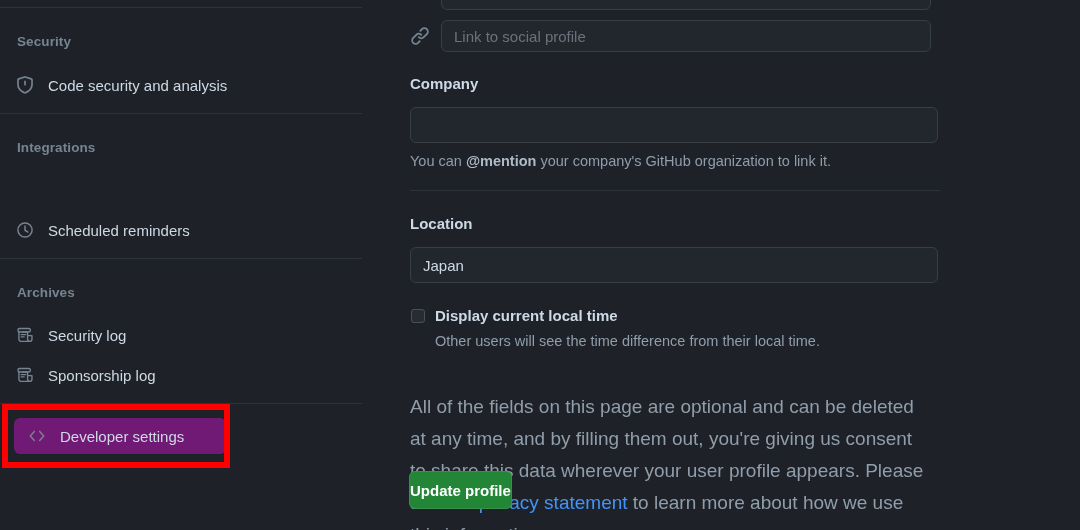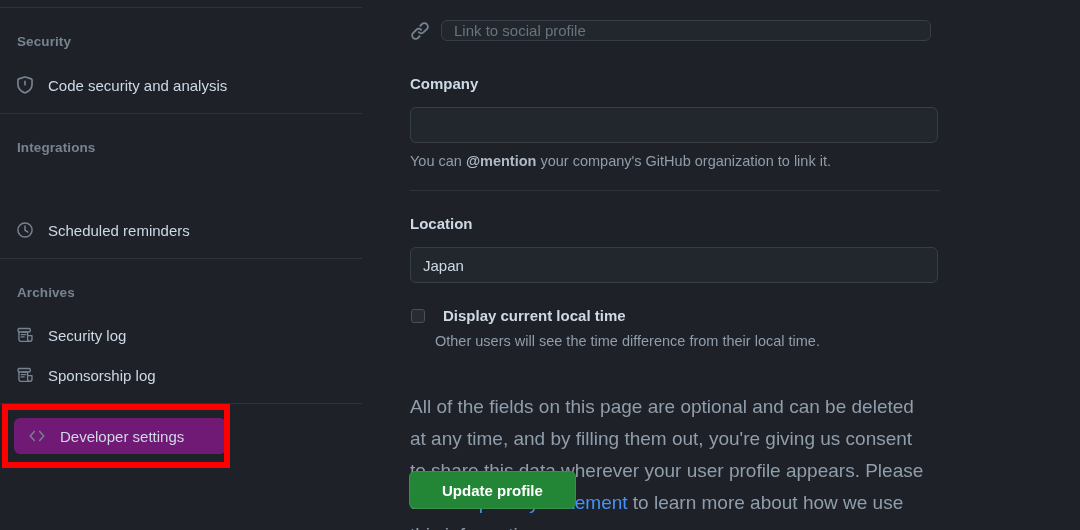--- a/index.html
+++ b/index.html
@@ -106,21 +106,21 @@
     position: absolute;
     display: flex;
     align-items: center;
   }
 
   .text-input {
     box-sizing: border-box;
     background: #22272e;
     border: 1px solid #373e47;
     border-radius: 6px;
-    height: 21px;
+    height: 32px;
     color: #cdd9e5;
     font-size: 15px;
     font-family: "Liberation Sans", sans-serif;
     padding: 0 12px;
     outline: none;
   }
   .text-input::placeholder { color: #6a737d; }
 
   .link-ico {
     width: 20px;
@@ -187,21 +187,21 @@
   #legal-para a {
     color: #4493f8;
     text-decoration: none;
   }
 
   #update-btn {
     position: absolute;
     left: 409px;
     top: 471px;
     height: 38px;
-    padding: 0 32px;
+    padding: 0 0;
     background: #238636;
     border: 1px solid rgba(240,246,252,0.10);
     border-radius: 6px;
     color: #ffffff;
     font-size: 15px;
     font-weight: 700;
     font-family: "Liberation Sans", sans-serif;
     cursor: pointer;
   }
 </style>
@@ -304,21 +304,21 @@
     <div class="fld-label" style="left:0; top:75px;">Company</div>
     <input class="text-input" style="position: absolute; left: 0px; top: 107px; width: 528px; height: 36px;" type="text" placeholder="">
     <div class="help-text" style="left:0; top:153px;">
       <span>You can </span><b>@mention</b><span> your company's GitHub organization to link it.</span>
     </div>
 
     <div class="fld-label" style="left:0; top:215px;">Location</div>
     <input class="text-input" style="position: absolute; left: 0px; top: 247px; width: 528px; height: 36px;" type="text" value="Japan">
 
     <div class="chk-box" style="left:1px; top:309px;"></div>
-    <div class="chk-label" style="left:25px; top:307px;margin-left:8px;">Display current local time</div>
+    <div class="chk-label" style="left:25px; top:307px;">Display current local time</div>
     <div class="chk-sub" style="left:25px; top:333px;">Other users will see the time difference from their local time.</div>
   </section>
 
   <div class="main-divider" style="top:190px;"></div>
 
   <p id="legal-para">
     <span>All of the fields on this page are optional and can be deleted at any time, and by filling them out, you're giving us consent to share this data wherever your user profile appears. Please see our </span><a href="#">privacy statement</a><span> to learn more about how we use this information.</span>
   </p>
 
   <button id="update-btn">Update profile</button>

